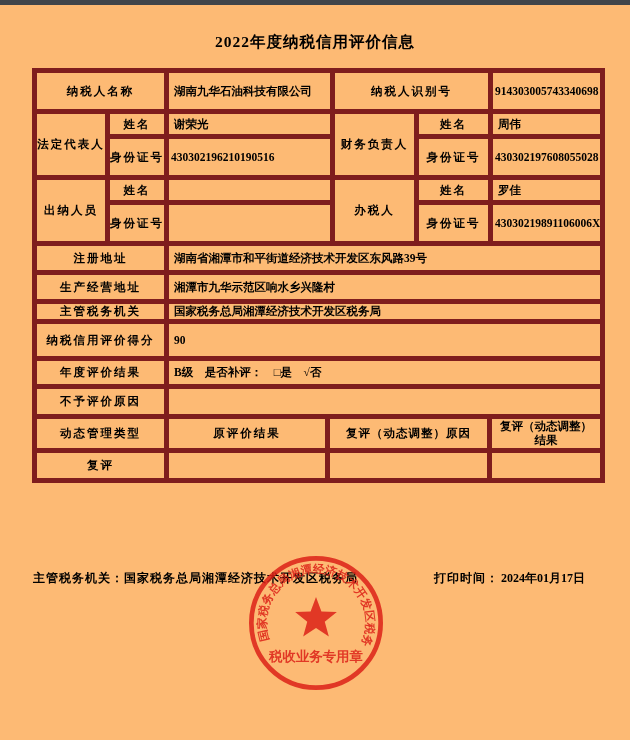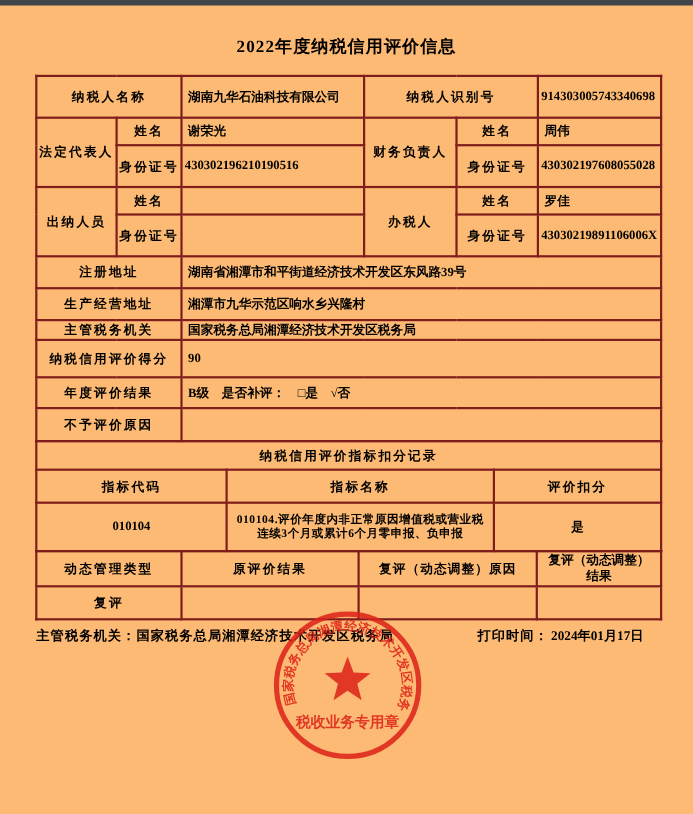--- a/index.html
+++ b/index.html
@@ -2,21 +2,21 @@
 <html><head>
 <meta charset="utf-8">
 <style>
   html,body{margin:0;padding:0;background:#fff;}
   .screen{position:relative;width:630px;height:740px;background:#fdba74;overflow:hidden;
           font-family:"Liberation Serif","DejaVu Serif",serif;font-weight:700;color:#000;}
   .top-bar{position:absolute;left:0;top:0;width:630px;height:5px;background:#40454a;}
   .title{position:absolute;left:0;top:32px;width:630px;text-align:center;margin:0;
          font-size:15.5px;letter-spacing:1px;}
   table{border-collapse:collapse;table-layout:fixed;border:2px solid #000;margin-left:32px;width:568px;}
-  td{border:2px solid #7f1d1d;font-size:11.5px;font-weight:700;overflow:hidden;padding:0;}
+  td{border:5px solid #7f1d1d;font-size:11.5px;font-weight:700;overflow:hidden;padding:0;}
   tr.g > td{border-top-width:2px;}
   .lab{text-align:center;letter-spacing:2px;}
   .val{text-align:left;padding:0 5px;}
   .num{font-family:"Liberation Serif","DejaVu Serif",serif;letter-spacing:0;padding:12px 2px;}
   .ctr{text-align:center;padding:0 4px;}
   .small{font-size:10.5px;line-height:13.5px;letter-spacing:0.5px;}
   .sect{text-align:center;letter-spacing:2px;}
   .tbl-b,.tbl-c{margin-top:-2px;}
   .tbl-wrap{position:absolute;left:0;top:68px;}
   .footer{position:absolute;top:570px;font-size:12px;letter-spacing:1px;white-space:nowrap;}
@@ -97,42 +97,20 @@
         <td colspan="2" class="lab">年度评价结果</td>
         <td colspan="4" class="val">B级　是否补评：　□是　√否</td>
       </tr>
       <tr class="g" style="height:30px">
         <td colspan="2" class="lab">不予评价原因</td>
         <td colspan="4" class="val"></td>
       </tr>
     </tbody>
       </table>
 
-    <table class="tbl-b">
-      <colgroup>
-        <col style="width:173px">
-          <col style="width:243px">
-          <col style="width:152px">
-      </colgroup>
-      <tbody>
-          <tr style="height:26px">
-        <td colspan="3" class="sect">纳税信用评价指标扣分记录</td>
-      </tr>
-      <tr class="g" style="height:30px">
-        <td class="lab">指标代码</td>
-        <td class="lab">指标名称</td>
-        <td class="lab">评价扣分</td>
-      </tr>
-      <tr class="g" style="height:44px">
-        <td class="ctr num">010104</td>
-        <td class="ctr small">010104.评价年度内非正常原因增值税或营业税连续3个月或累计6个月零申报、负申报</td>
-        <td class="ctr">是</td>
-      </tr>
-    </tbody>
-      </table>
 
     <table class="tbl-c">
       <colgroup>
         <col style="width:132px">
           <col style="width:161px">
           <col style="width:162px">
           <col style="width:113px">
       </colgroup>
       <tbody>
       <tr class="g" style="height:32px">

